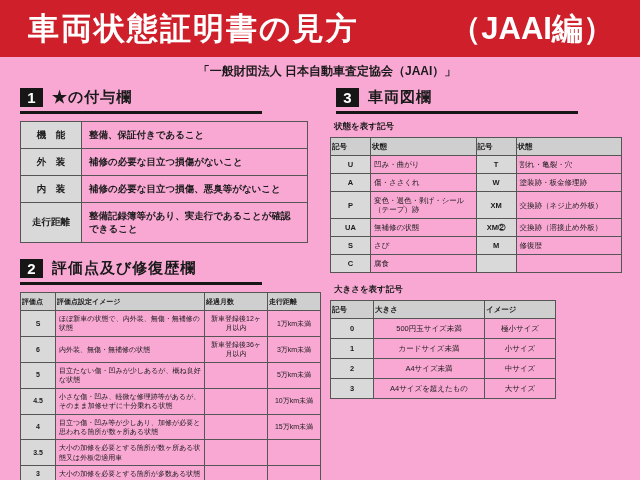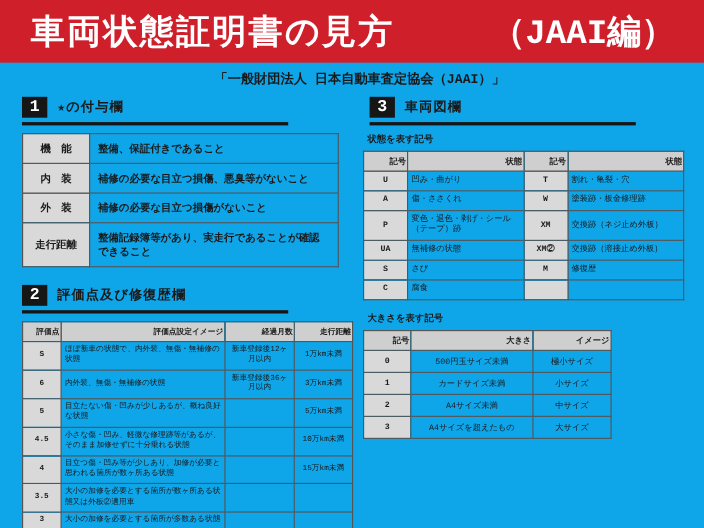--- a/index.html
+++ b/index.html
@@ -1,18 +1,18 @@
 <!DOCTYPE html>
 <html lang="ja" style="--banner-red: #ce1f2a; --accent-red: #d7000f; --header-gray: #cfcfcf; --cell-gray: #d9d9d9;"><head>
 <meta charset="utf-8">
 <style>
   html,body{margin:0;padding:0;background:#fff;}
   .page{
-    width:640px;height:480px;position:relative;overflow:hidden;background:#0ea5e9;
-    font-family:Liberation Mono, monospace;color:#1a1a1a;
+    width:640px;height:480px;position:relative;overflow:hidden;background:#f9a8d4;
+    font-family:Liberation Sans, sans-serif;color:#1a1a1a;
   }
   
   .banner{
     height:57px;background:var(--banner-red,#ce1f2a);color:#fff;
     display:flex;align-items:center;justify-content:space-between;
     padding:0 26px 0 28px;box-sizing:border-box;
   }
   .banner-title{font-size:31px;font-weight:bold;letter-spacing:2px;white-space:nowrap;}
   .banner-suffix{font-size:31px;font-weight:bold;white-space:nowrap;}
   .subtitle{font-size:12px;font-weight:bold;margin:6px 0 2px 14px;text-align:center;}
@@ -24,25 +24,25 @@
   .sec-head{
     display:flex;align-items:center;gap:9px;
     border-bottom:3px solid #161616;padding-bottom:4px;
     width:242px;margin:6px 0 7px 6px;
   }
   .sec-num{
     background:#161616;color:#fff;font-weight:bold;font-size:15px;
     width:23px;height:19px;flex:none;
     display:flex;align-items:center;justify-content:center;
   }
-  .sec-title{font-size:12px;font-weight:bold;letter-spacing:1px;white-space:nowrap;}
+  .sec-title{font-size:15px;font-weight:bold;letter-spacing:1px;white-space:nowrap;}
   
   table{border-collapse:collapse;width:100%;table-layout:fixed;}
   th,td{border:1px solid #555;overflow:hidden;}
-  thead th{background:var(--header-gray,#cfcfcf);font-weight:bold;text-align:right;}
+  thead th{background:var(--header-gray,#cfcfcf);font-weight:bold;text-align:left;}
   
   .t1{margin-left:6px;width:288px;}
   .t1 th{background:var(--cell-gray,#d9d9d9);width:56px;font-size:9.5px;padding:6.5px 2px;text-align:center;}
   .t1 td{font-size:9.5px;font-weight:bold;padding:6.5px 7px;}
   
   .t2{margin-left:6px;width:288px;font-size:7px;}
   .t2 thead th{font-size:7px;padding:3.5px 1px;}
   .t2 td{font-size:7px;padding:3px 3px;line-height:1.35;}
   .t2 th:nth-child(1),.t2 td:nth-child(1){width:32px;}
   .t2 td:nth-child(1){background:var(--cell-gray,#d9d9d9);text-align:center;font-weight:bold;}
@@ -90,27 +90,27 @@
 
       <table class="t1">
         <tbody>
 
             <tr>
               <th>機　能</th>
               <td>整備、保証付きであること</td>
             </tr>
 
             <tr>
+              <th>外　装</th>
+              <td>補修の必要な目立つ損傷がないこと</td>
+            </tr>
+
+            <tr>
               <th>内　装</th>
               <td>補修の必要な目立つ損傷、悪臭等がないこと</td>
-            </tr>
-
-            <tr>
-              <th>外　装</th>
-              <td>補修の必要な目立つ損傷がないこと</td>
             </tr>
 
             <tr>
               <th>走行距離</th>
               <td>整備記録簿等があり、実走行であることが確認できること</td>
             </tr>
           </tbody>
       </table>
 
       <div class="sec-head" style="margin-top:16px;">

